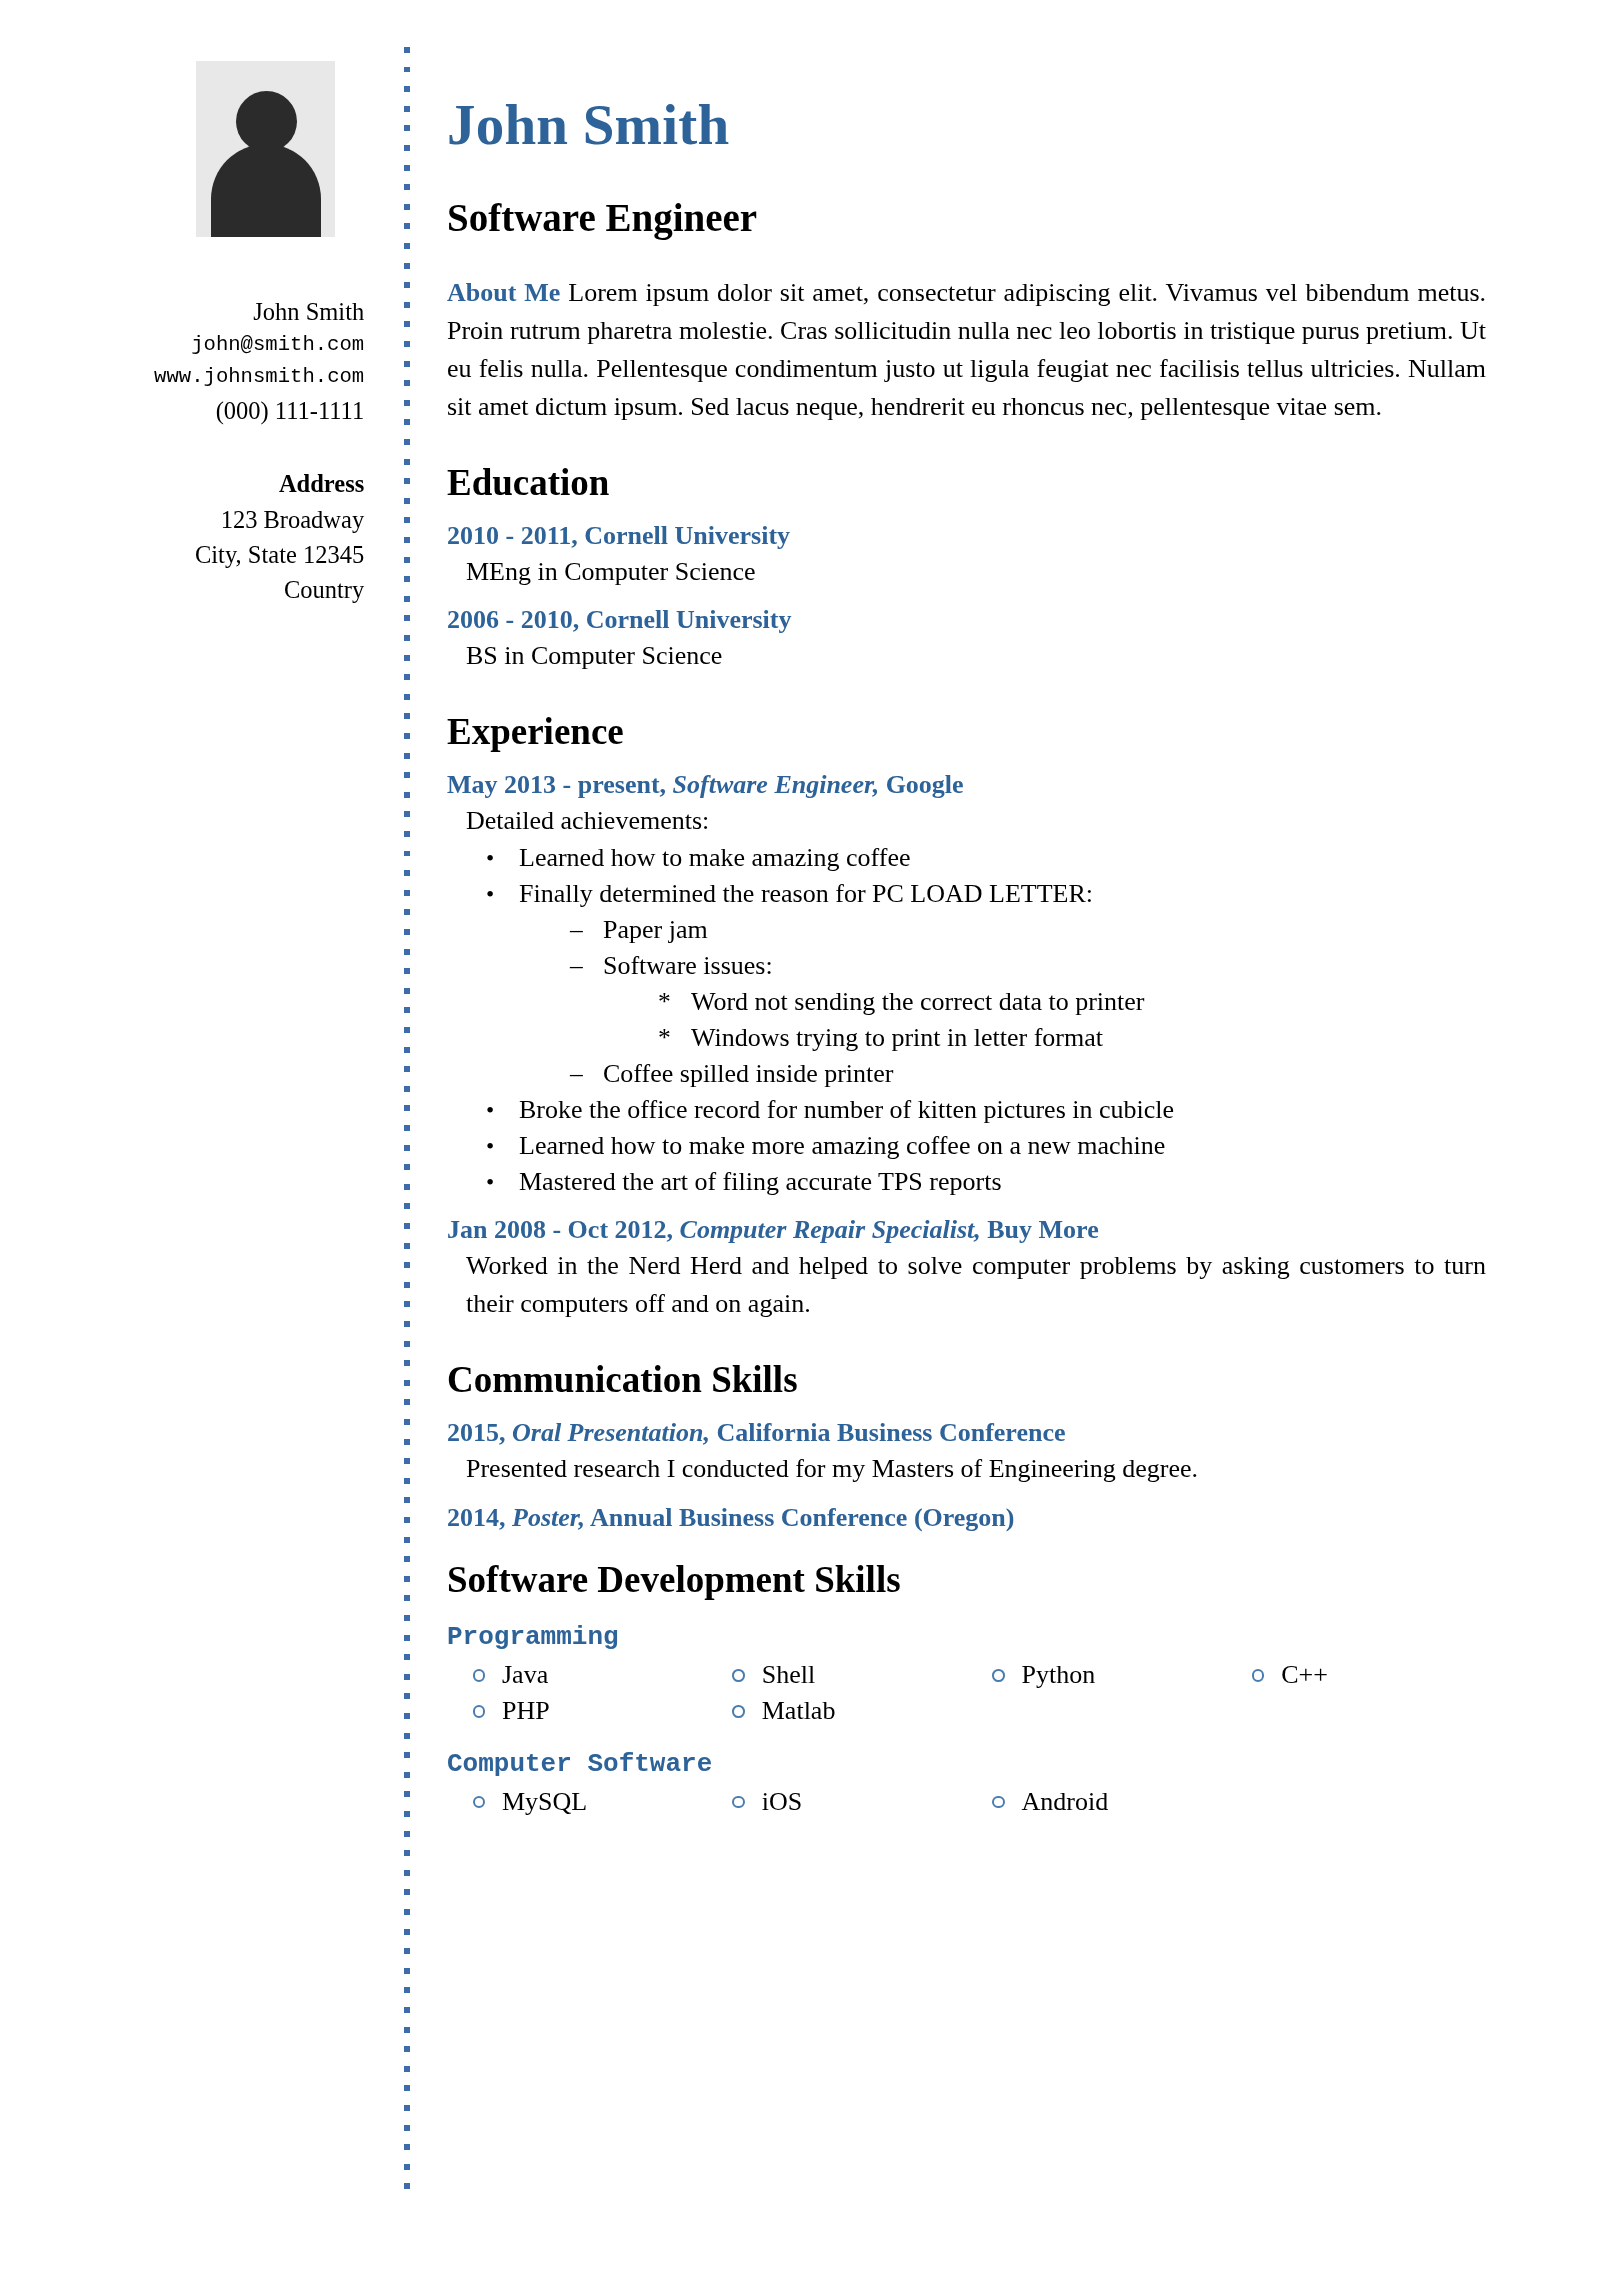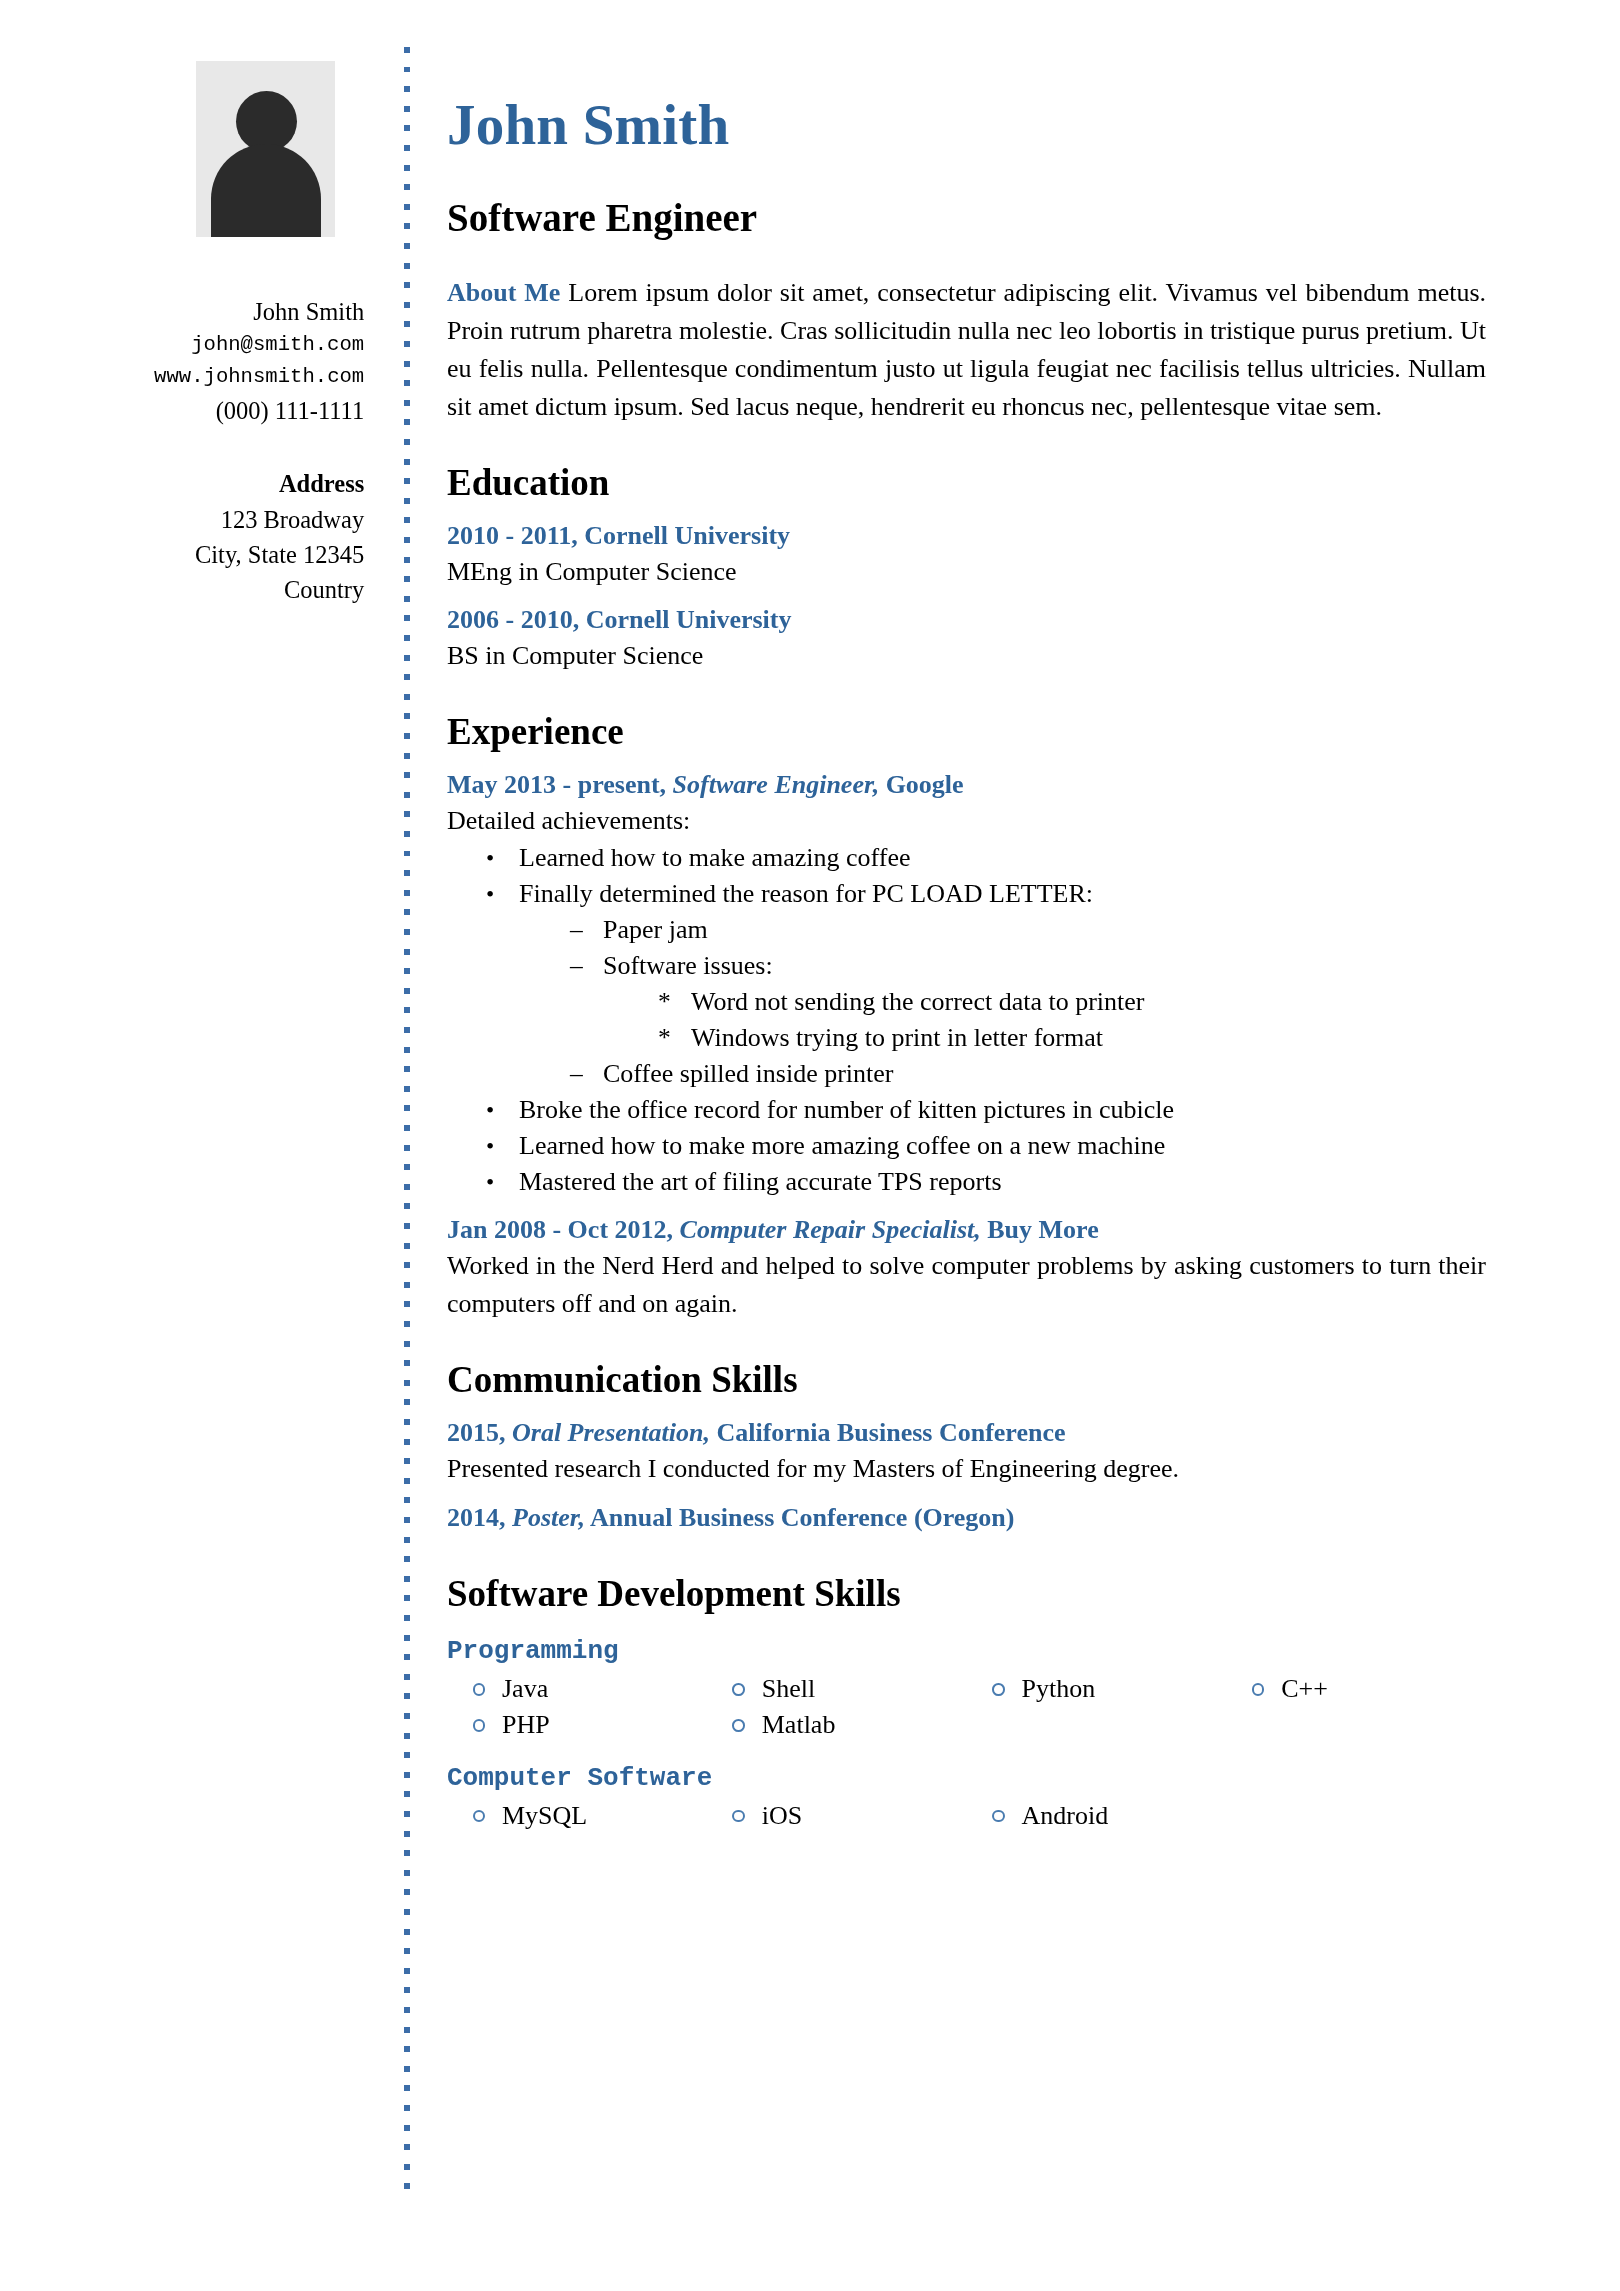--- a/index.html
+++ b/index.html
@@ -156,35 +156,36 @@
   }
 
   .section-title {
     font-size: 37px;
     font-weight: bold;
     color: #000;
     line-height: 47px;
     margin-top: 33px;
     margin-bottom: 5.9px;
   }
-  .section-title.tight { margin-top: 35px; }
+  .section-title.tight { margin-top: 21px; }
 
   .entry { margin-top: 11.8px; }
   .entry-head {
     font-size: 26px;
     font-weight: bold;
     color: #2e6399;
     line-height: 35px;
   }
   .entry-head .ital { font-style: italic; }
   .entry-body {
     font-size: 26px;
     line-height: 38px;
     color: #000;
     text-align: justify;
+    margin-left: 19px;
   }
 
   
   ul.lvl1, ul.lvl2, ul.lvl3 {
     list-style: none;
     margin: 0;
     padding: 0;
   }
   ul.lvl1 { margin-left: 39px; }
   ul.lvl2 { margin-left: 51px; }

